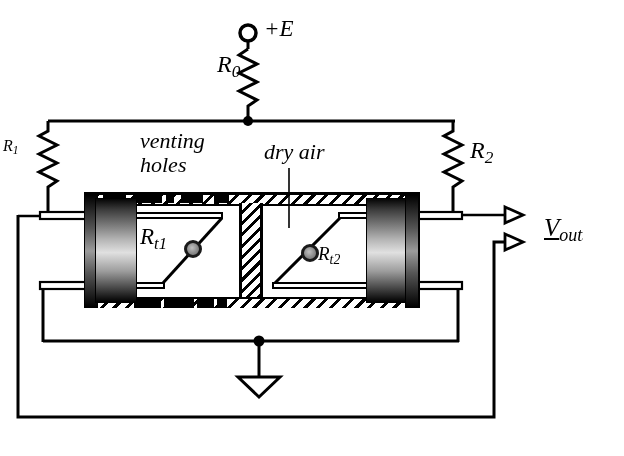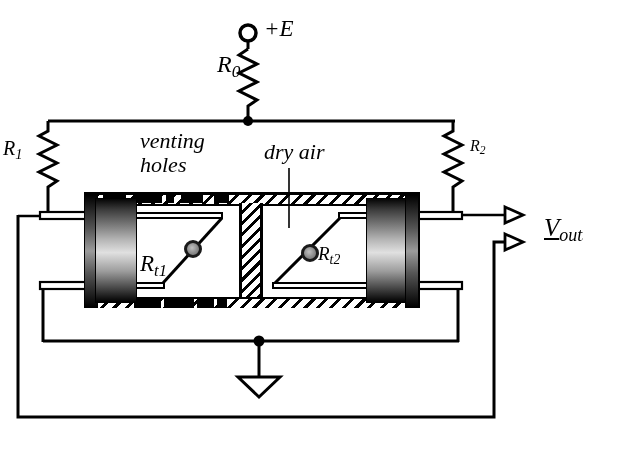--- a/index.html
+++ b/index.html
@@ -119,36 +119,36 @@
   <div class="capbody" style="left:95px;top:198px;height:103px;"></div>
   <div class="capbody" style="left:366px;top:198px;height:103px;"></div>
   <div class="caprim" style="left:405px;top:194px;height:112px;"></div>
 
   <div class="lbl" style="left:264px;top:16px;font-size:23px;">+E</div>
 
   <div class="lbl" style="left:193px;top:51px;font-size:24px;margin-left:24px;">
     <span>R</span><sub>0</sub>
   </div>
 
-  <div class="lbl" style="left:3px;top:137px;font-size:20px;">
+  <div class="lbl" style="left:3px;top:137px;font-size:16px;">
     <span>R</span><sub>1</sub>
   </div>
 
-  <div class="lbl" style="left:470px;top:137px;font-size:16px;">
+  <div class="lbl" style="left:470px;top:137px;font-size:24px;">
     <span>R</span><sub>2</sub>
   </div>
 
   <div class="lbl" style="left:140px;top:129px;font-size:22px;">
     <div>venting</div>
     <div>holes</div>
   </div>
 
   <div class="lbl" style="left:264px;top:140px;font-size:22px;">dry air</div>
 
-  <div class="lbl" style="left:140px;top:224px;font-size:23px;margin-top:27px;">
+  <div class="lbl" style="left:140px;top:224px;font-size:23px;">
     <span>R</span><sub>t1</sub>
   </div>
 
   <div class="lbl" style="left:318px;top:244px;font-size:19px;">
     <span>R</span><sub>t2</sub>
   </div>
 
   <div class="lbl" style="left:544px;top:214px;font-size:25px;text-decoration:underline;">
     <span>V</span><sub>out</sub>
   </div>

